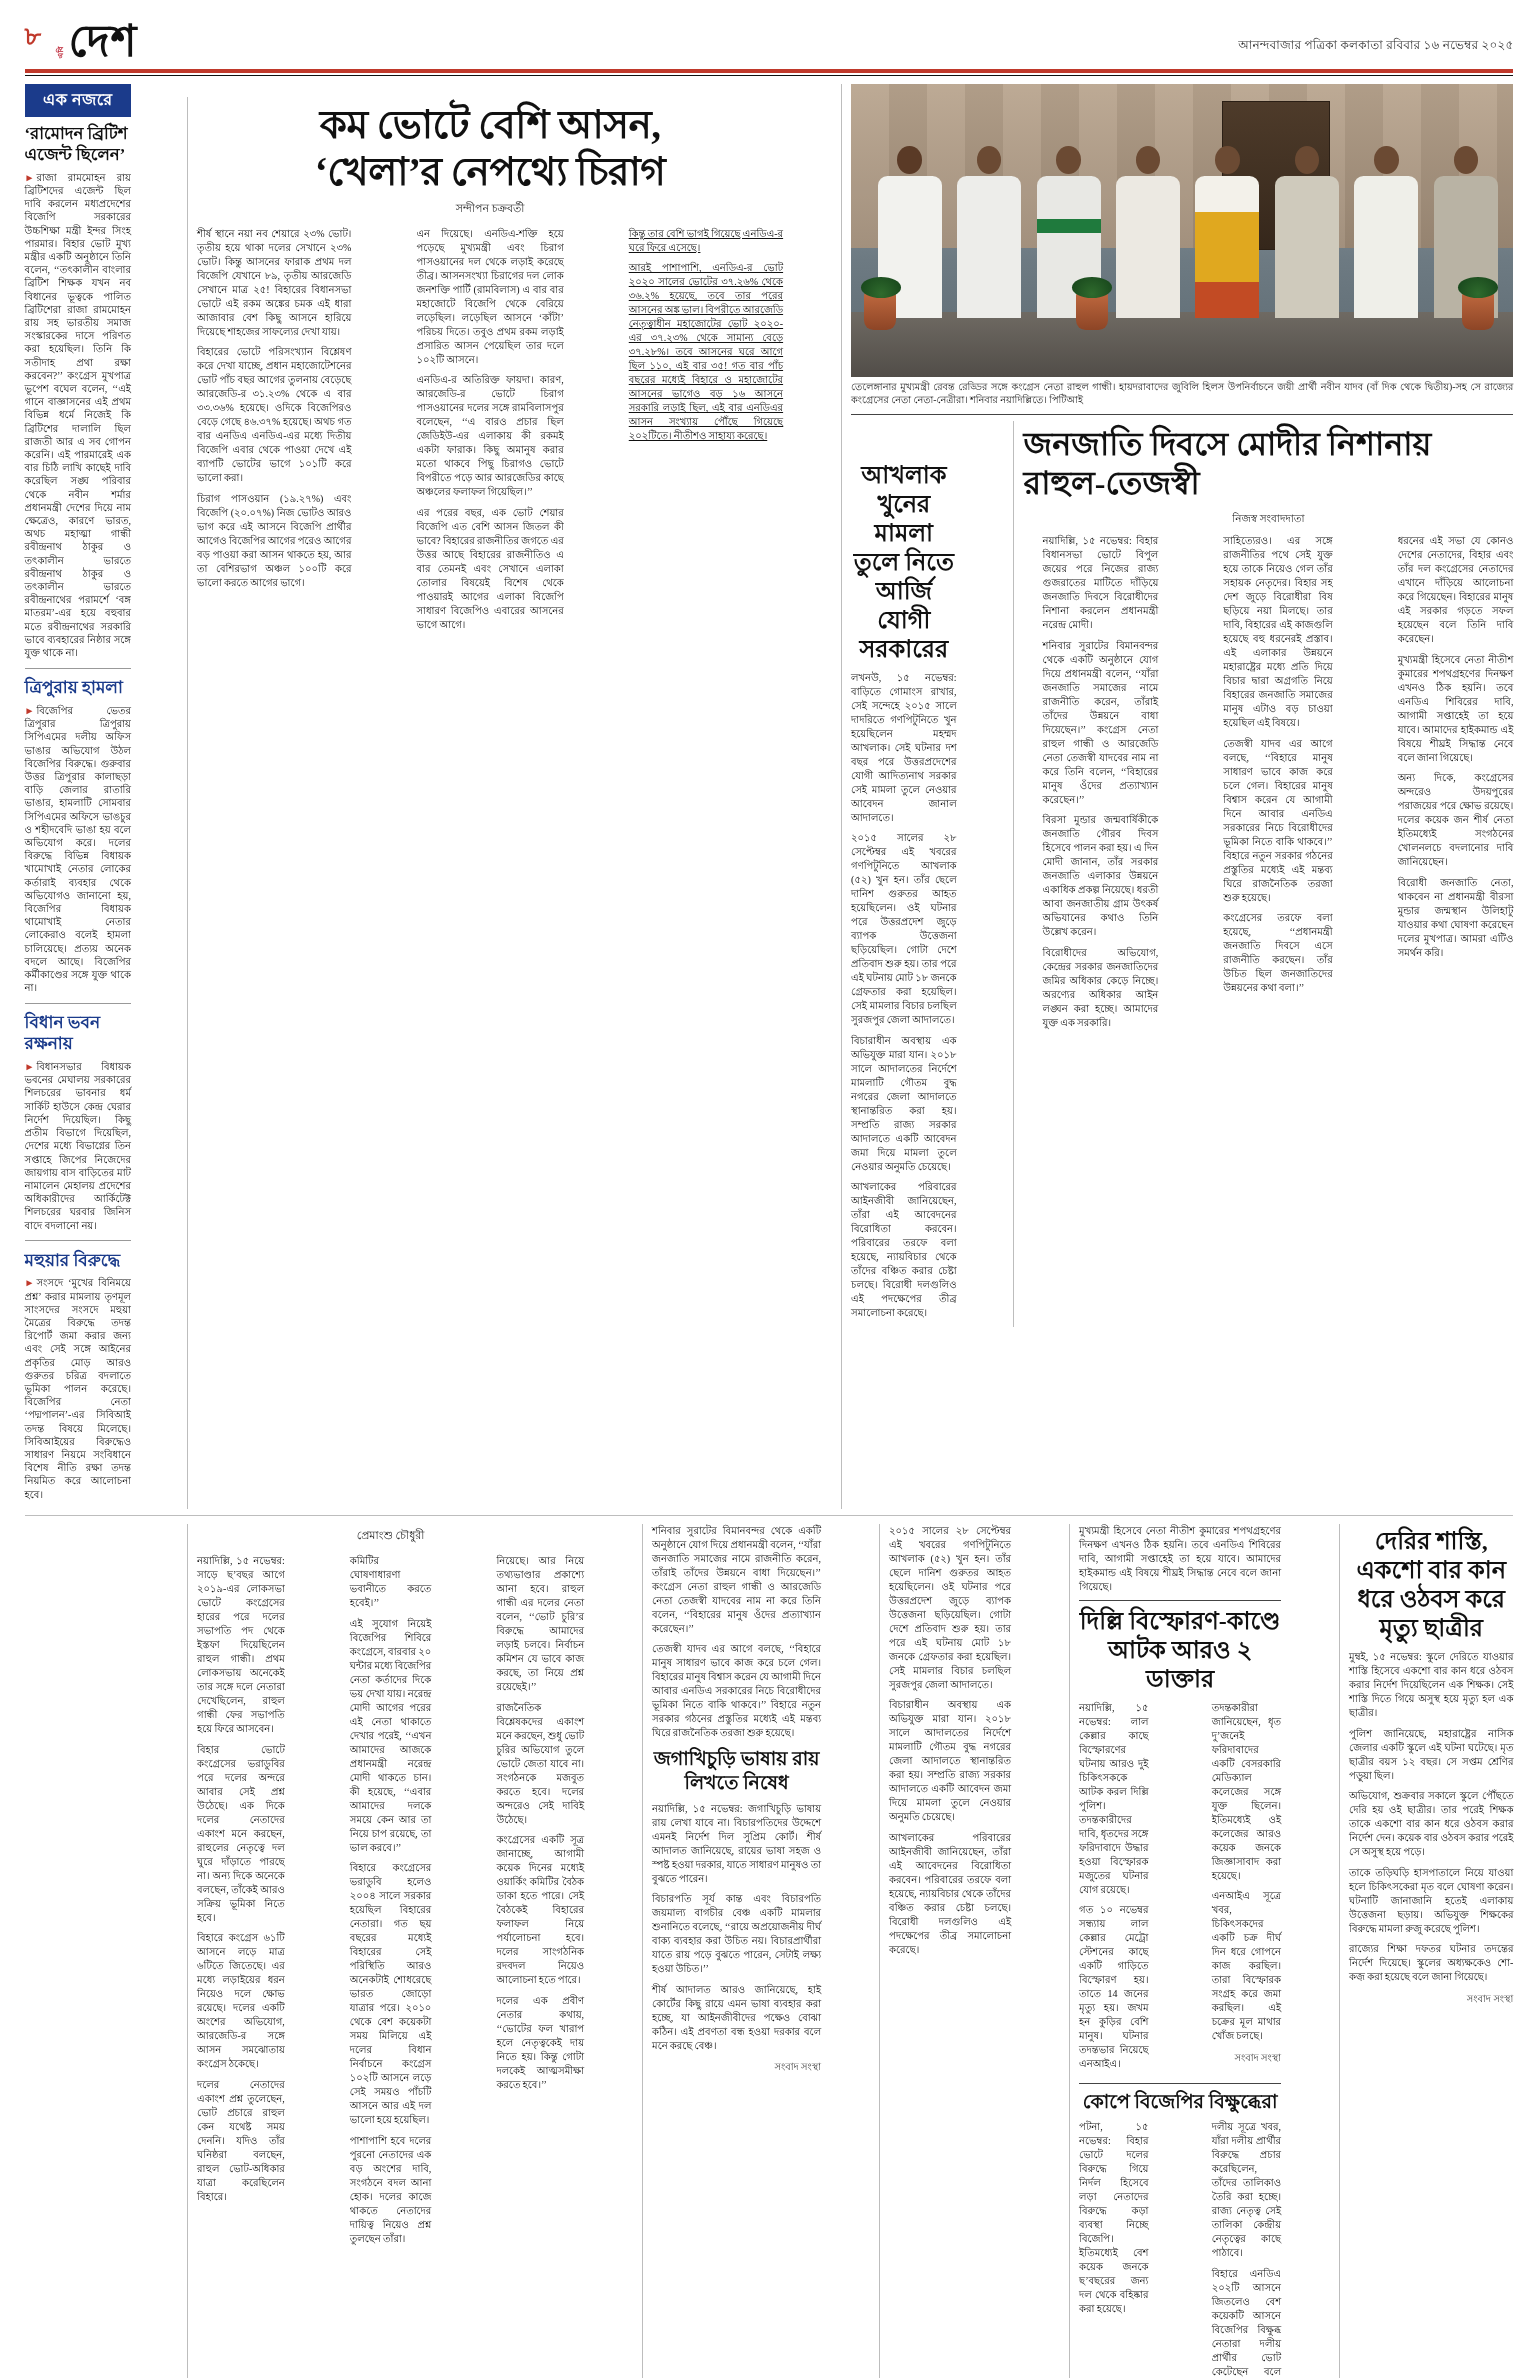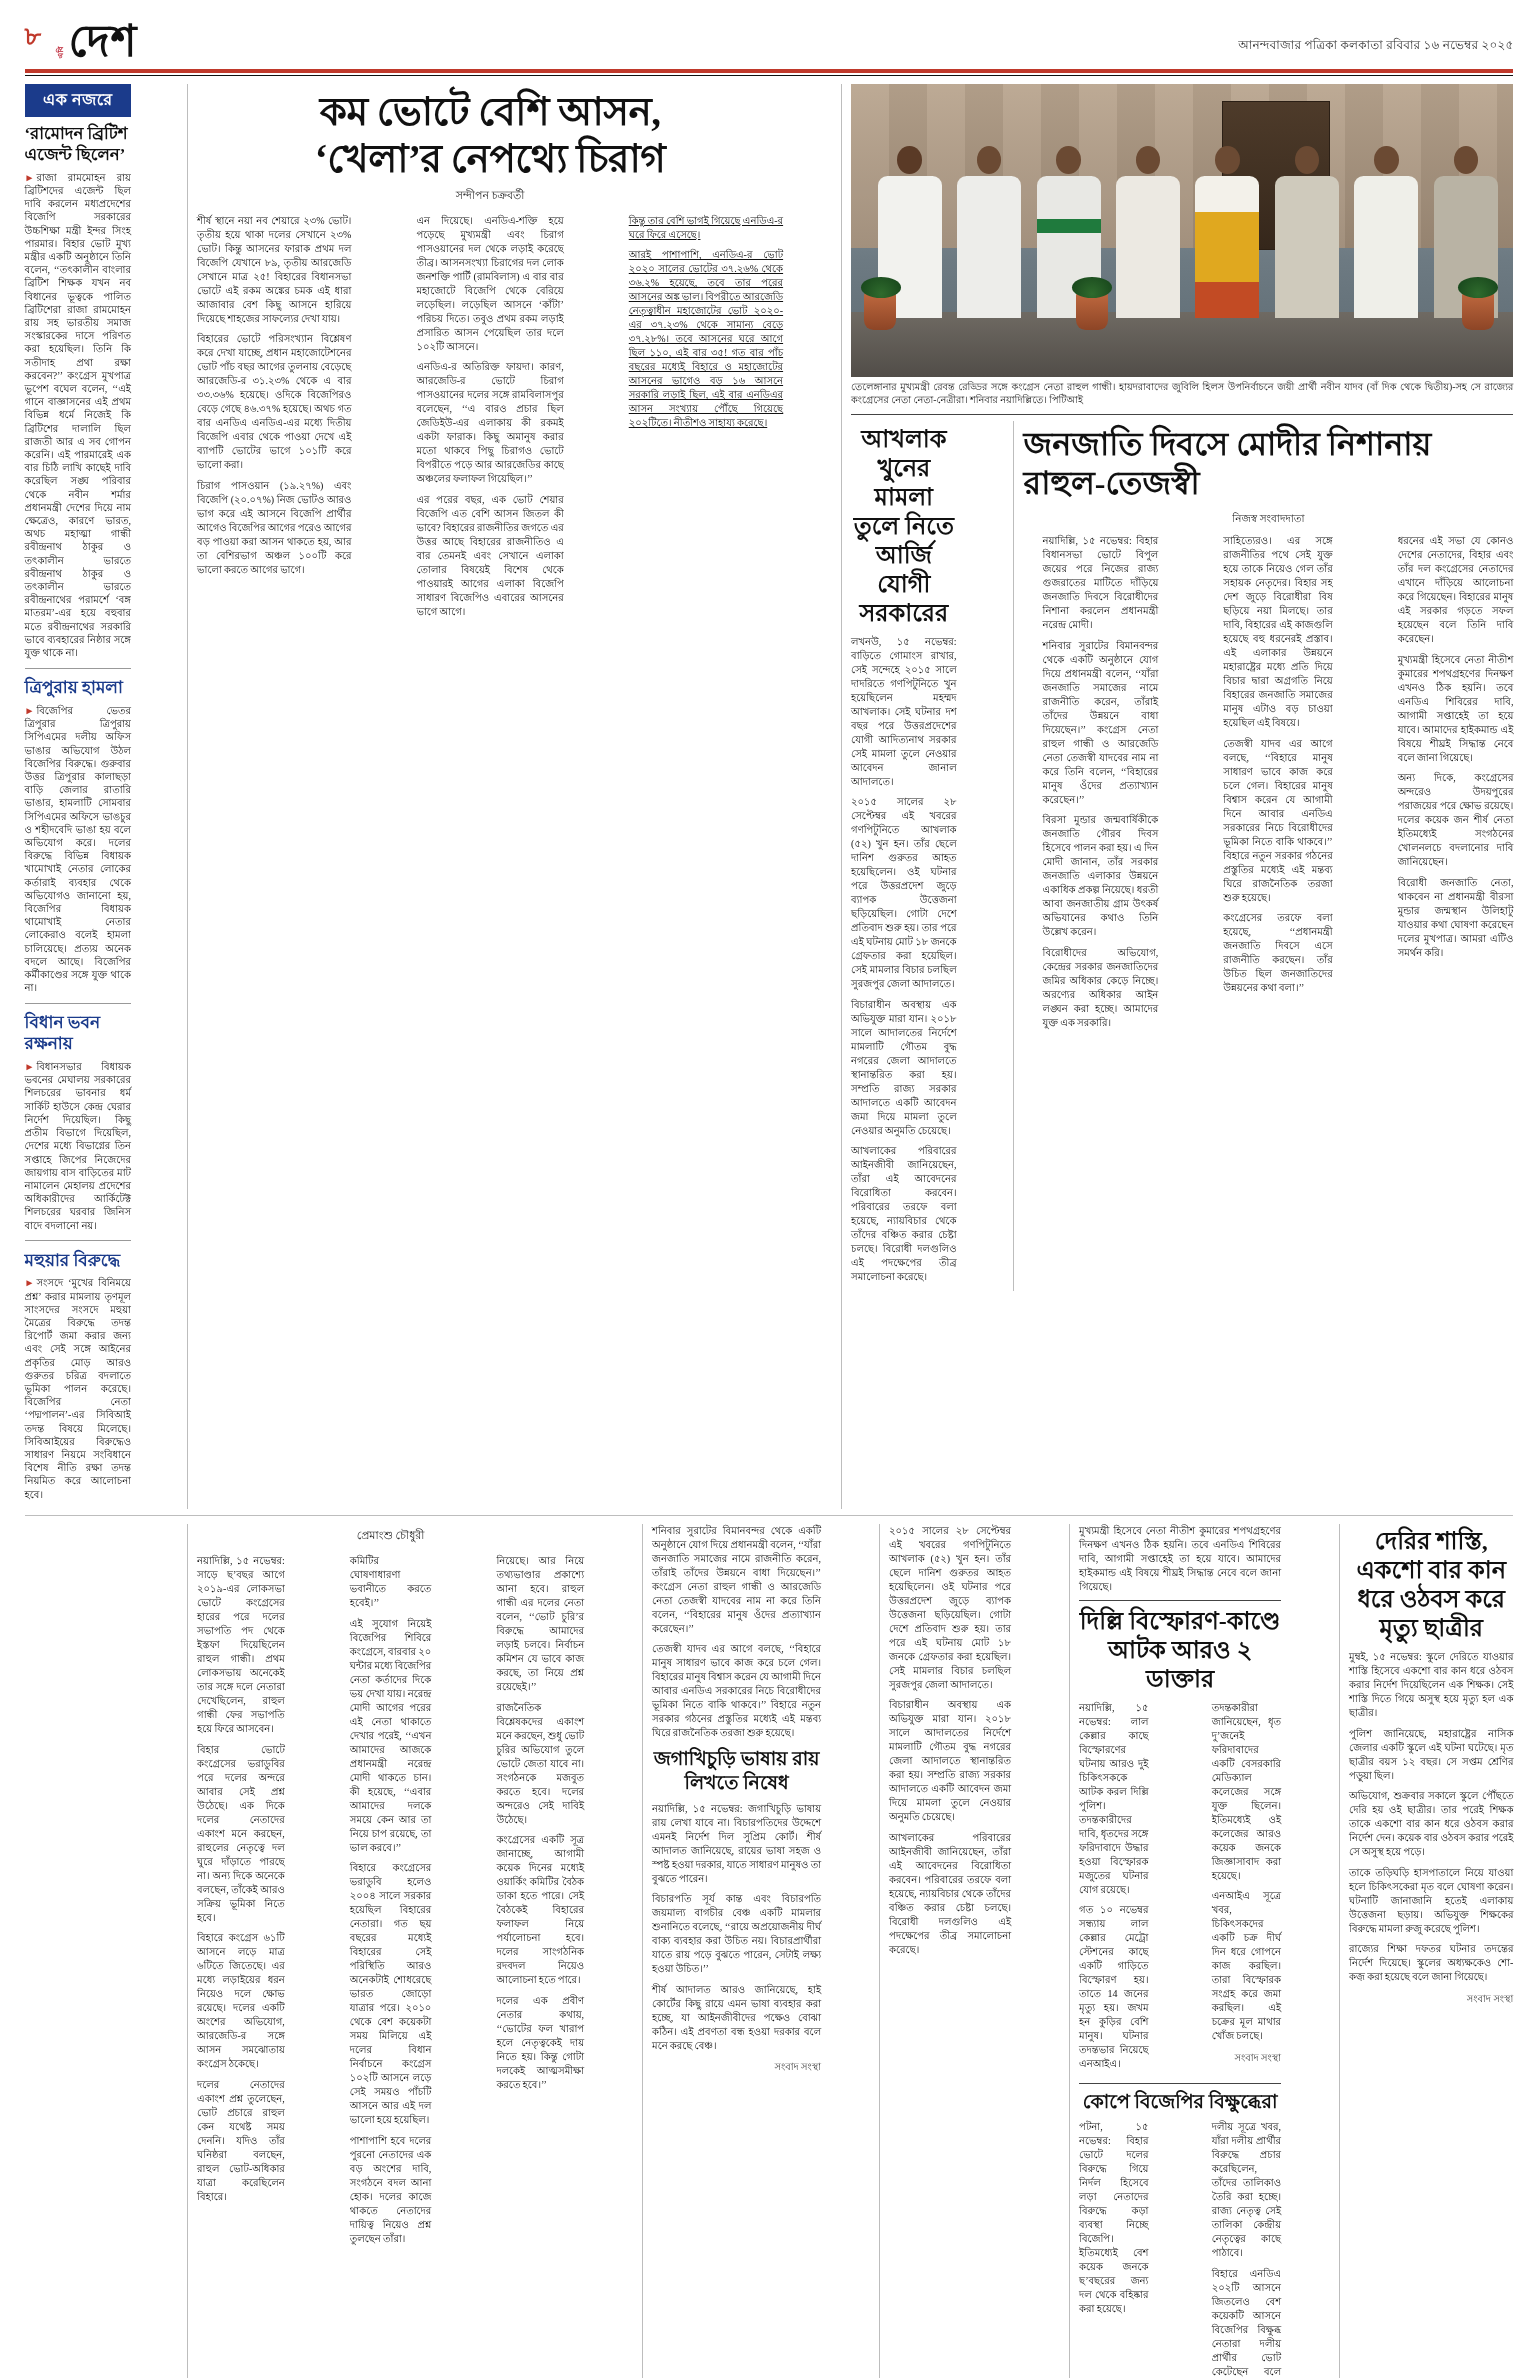--- a/index.html
+++ b/index.html
@@ -277,21 +277,21 @@
         <p><span class="bullet-red">►</span><span>বিধানসভার বিধায়ক ভবনের মেঘালয় সরকারের শিলচরের ভাবনার ধর্ম সার্কিট হাউসে কেন্দ্র ঘেরার নির্দেশ দিয়েছিল। কিছু প্রতীম বিভাগে দিয়েছিল, দেশের মধ্যে বিভাগ্নের তিন সপ্তাহে জিপের নিজেদের জায়গায় বাস বাড়িতের মাট নামালেন মেহালয় প্রদেশের অধিকারীদের আর্কিটেক্ট শিলচরের ঘরবার জিনিস বাদে বদলানো নয়।</span></p>
       </div>
 
       <div class="rail-rule"></div>
       <div class="rail-item">
         <div class="rail-sub">মহুয়ার বিরুদ্ধে</div>
         <p><span class="bullet-red">►</span><span>সংসদে ‘মুখের বিনিময়ে প্রশ্ন’ করার মামলায় তৃণমূল সাংসদের সংসদে মহুয়া মৈত্রের বিরুদ্ধে তদন্ত রিপোর্ট জমা করার জন্য এবং সেই সঙ্গে আইনের প্রকৃতির মোড় আরও গুরুতর চরিত্র বদলাতে ভূমিকা পালন করেছে। বিজেপির নেতা ‘পদ্মপালন’-এর সিবিআই তদন্ত বিষয়ে মিলেছে। সিবিআইয়ের বিরুদ্ধেও সাধারণ নিয়মে সংবিধানে বিশেষ নীতি রক্ষা তদন্ত নিয়মিত করে আলোচনা হবে।</span></p>
       </div>
     </div>
 
-    <div class="col vline" style="width:606px; padding:0 9.5px;">
+    <div class="col vline" style="width:606px; padding:0 9.5px;margin-top:13px;">
       <h1 class="head-main">
         <span>কম ভোটে বেশি আসন,</span><br>
         <span>‘খেলা’র নেপথ্যে চিরাগ</span>
       </h1>
       <div class="byline">সন্দীপন চক্রবর্তী</div>
       <div class="cols">
         <div class="col" style="width:33.33%; padding-right:8.5px;">
           <p class="body">শীর্ষ স্থানে নয়া নব শেয়ারে ২৩% ভোট। তৃতীয় হয়ে থাকা দলের সেখানে ২৩% ভোট। কিন্তু আসনের ফারাক প্রথম দল বিজেপি যেখানে ৮৯, তৃতীয় আরজেডি সেখানে মাত্র ২৫! বিহারের বিধানসভা ভোটে এই রকম অঙ্কের চমক এই ধারা আজাবার বেশ কিছু আসনে হারিয়ে দিয়েছে শাহজের সাফল্যের দেখা যায়।</p>
           <p class="body">বিহারের ভোটে পরিসংখ্যান বিশ্লেষণ করে দেখা যাচ্ছে, প্রধান মহাজোটেশনের ভোট পাঁচ বছর আগের তুলনায় বেড়েছে আরজেডি-র ৩১.২৩% থেকে এ বার ৩৩.৩৬% হয়েছে। ওদিকে বিজেপিরও বেড়ে গেছে ৪৬.৩৭% হয়েছে। অথচ গত বার এনডিএ এনডিএ-এর মধ্যে দিতীয় বিজেপি এবার থেকে পাওয়া দেখে এই ব্যাপটি ভোটের ভাগে ১০১টি করে ভালো করা।</p>
           <p class="body">চিরাগ পাসওয়ান (১৯.২৭%) এবং বিজেপি (২০.০৭%) নিজ ভোটও আরও ভাগ করে এই আসনে বিজেপি প্রার্থীর আগেও বিজেপির আগের পরেও আগের বড় পাওয়া করা আসন থাকতে হয়, আর তা বেশিরভাগ অঞ্চল ১০০টি করে ভালো করতে আগের ভাগে।</p>
@@ -351,21 +351,21 @@
           <div class="pot" style="left:34%;"></div>
           <div class="pot" style="right:3%;"></div>
         </div>
         <div class="caption">তেলেঙ্গানার মুখ্যমন্ত্রী রেবন্ত রেড্ডির সঙ্গে কংগ্রেস নেতা রাহুল গান্ধী। হায়দরাবাদের জুবিলি হিলস উপনির্বাচনে জয়ী প্রার্থী নবীন যাদব (বাঁ দিক থেকে দ্বিতীয়)-সহ সে রাজ্যের কংগ্রেসের নেতা নেতা-নেত্রীরা। শনিবার নয়াদিল্লিতে। পিটিআই</div>
       </div>
 
       <div class="hline-dark" style="margin:7.6px 0 5.7px;"></div>
 
       <div class="cols">
 
-        <div class="col" style="width:114px; padding-right:8.5px;">
+        <div class="col" style="width:114px; padding-right:8.5px;margin-top:36px;">
           <h3 class="head-small">আখলাক খুনের মামলা তুলে নিতে আর্জি যোগী সরকারের</h3>
           <p class="body">লখনউ, ১৫ নভেম্বর: বাড়িতে গোমাংস রাখার, সেই সন্দেহে ২০১৫ সালে দাদরিতে গণপিটুনিতে খুন হয়েছিলেন মহম্মদ আখলাক। সেই ঘটনার দশ বছর পরে উত্তরপ্রদেশের যোগী আদিত্যনাথ সরকার সেই মামলা তুলে নেওয়ার আবেদন জানাল আদালতে।</p>
           <p class="body">২০১৫ সালের ২৮ সেপ্টেম্বর এই খবরের গণপিটুনিতে আখলাক (৫২) খুন হন। তাঁর ছেলে দানিশ গুরুতর আহত হয়েছিলেন। ওই ঘটনার পরে উত্তরপ্রদেশ জুড়ে ব্যাপক উত্তেজনা ছড়িয়েছিল। গোটা দেশে প্রতিবাদ শুরু হয়। তার পরে এই ঘটনায় মোট ১৮ জনকে গ্রেফতার করা হয়েছিল। সেই মামলার বিচার চলছিল সুরজপুর জেলা আদালতে।</p>
           <p class="body">বিচারাধীন অবস্থায় এক অভিযুক্ত মারা যান। ২০১৮ সালে আদালতের নির্দেশে মামলাটি গৌতম বুদ্ধ নগরের জেলা আদালতে স্থানান্তরিত করা হয়। সম্প্রতি রাজ্য সরকার আদালতে একটি আবেদন জমা দিয়ে মামলা তুলে নেওয়ার অনুমতি চেয়েছে।</p>
           <p class="body">আখলাকের পরিবারের আইনজীবী জানিয়েছেন, তাঁরা এই আবেদনের বিরোধিতা করবেন। পরিবারের তরফে বলা হয়েছে, ন্যায়বিচার থেকে তাঁদের বঞ্চিত করার চেষ্টা চলছে। বিরোধী দলগুলিও এই পদক্ষেপের তীব্র সমালোচনা করেছে।</p>
         </div>
 
         <div class="col vline" style="flex:1; padding-left:9.5px;">
           <h2 class="head-sec">জনজাতি দিবসে মোদীর নিশানায় রাহুল-তেজস্বী</h2>
           <div class="byline-left">নিজস্ব সংবাদদাতা</div>

